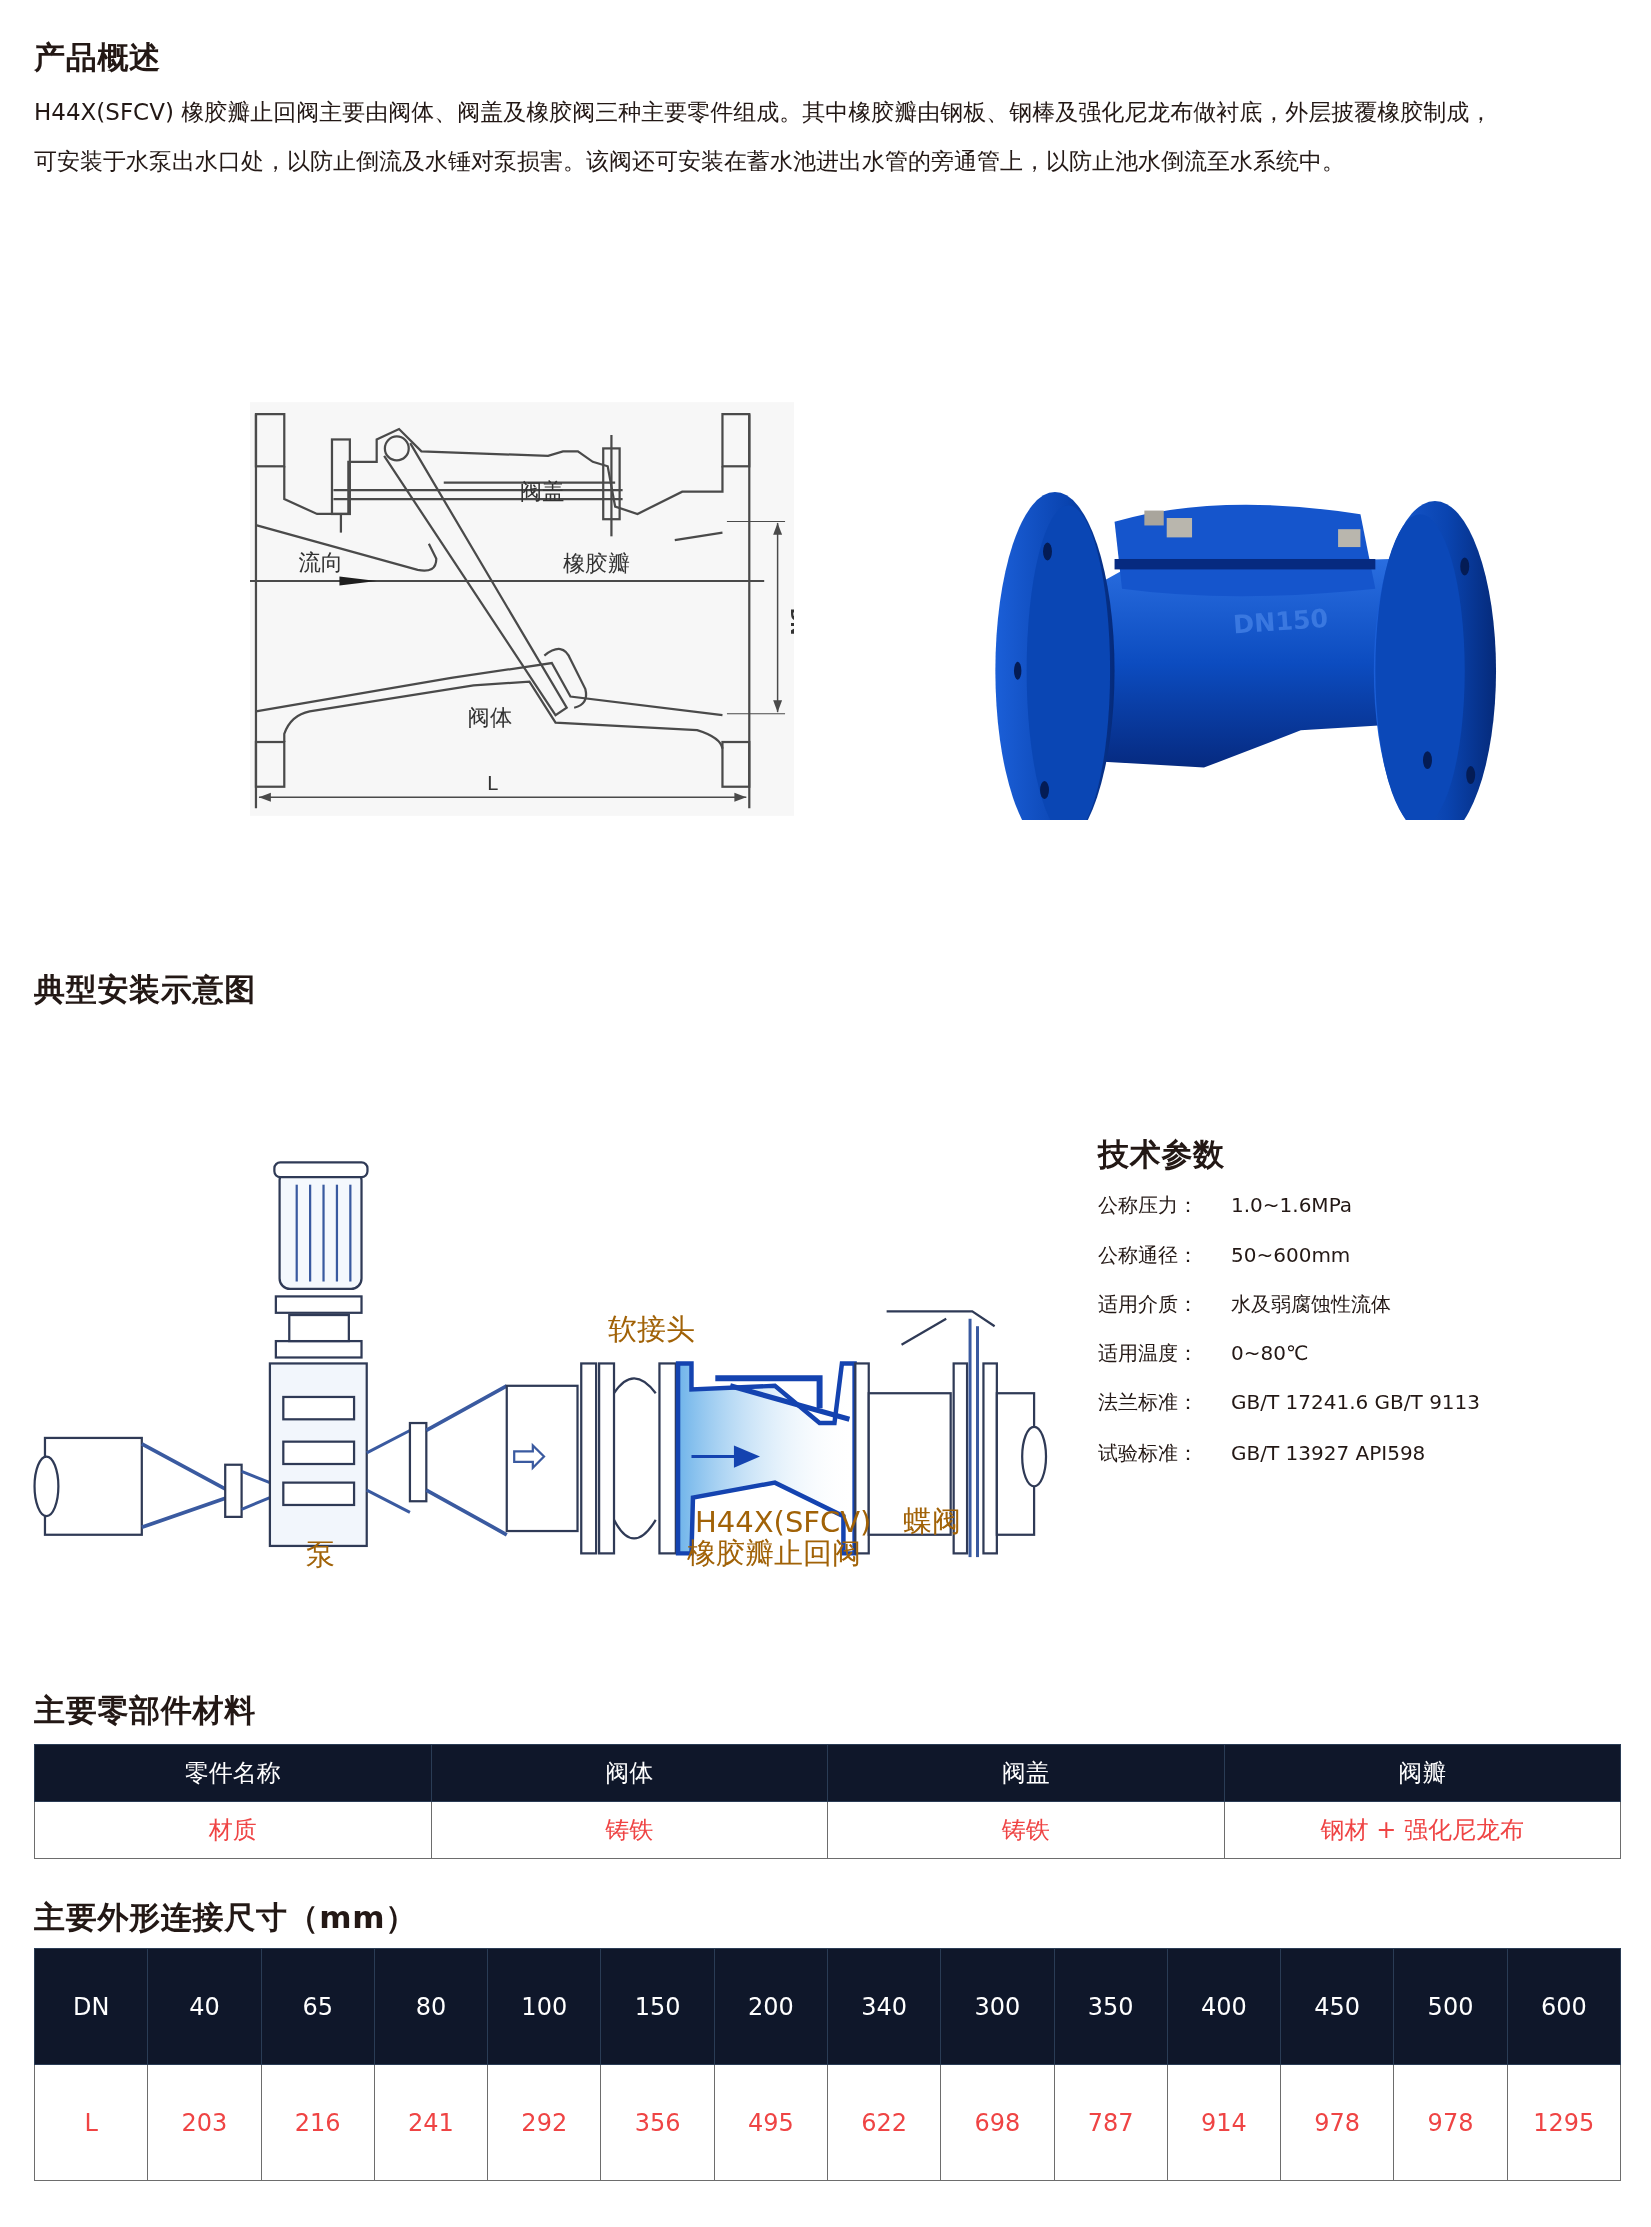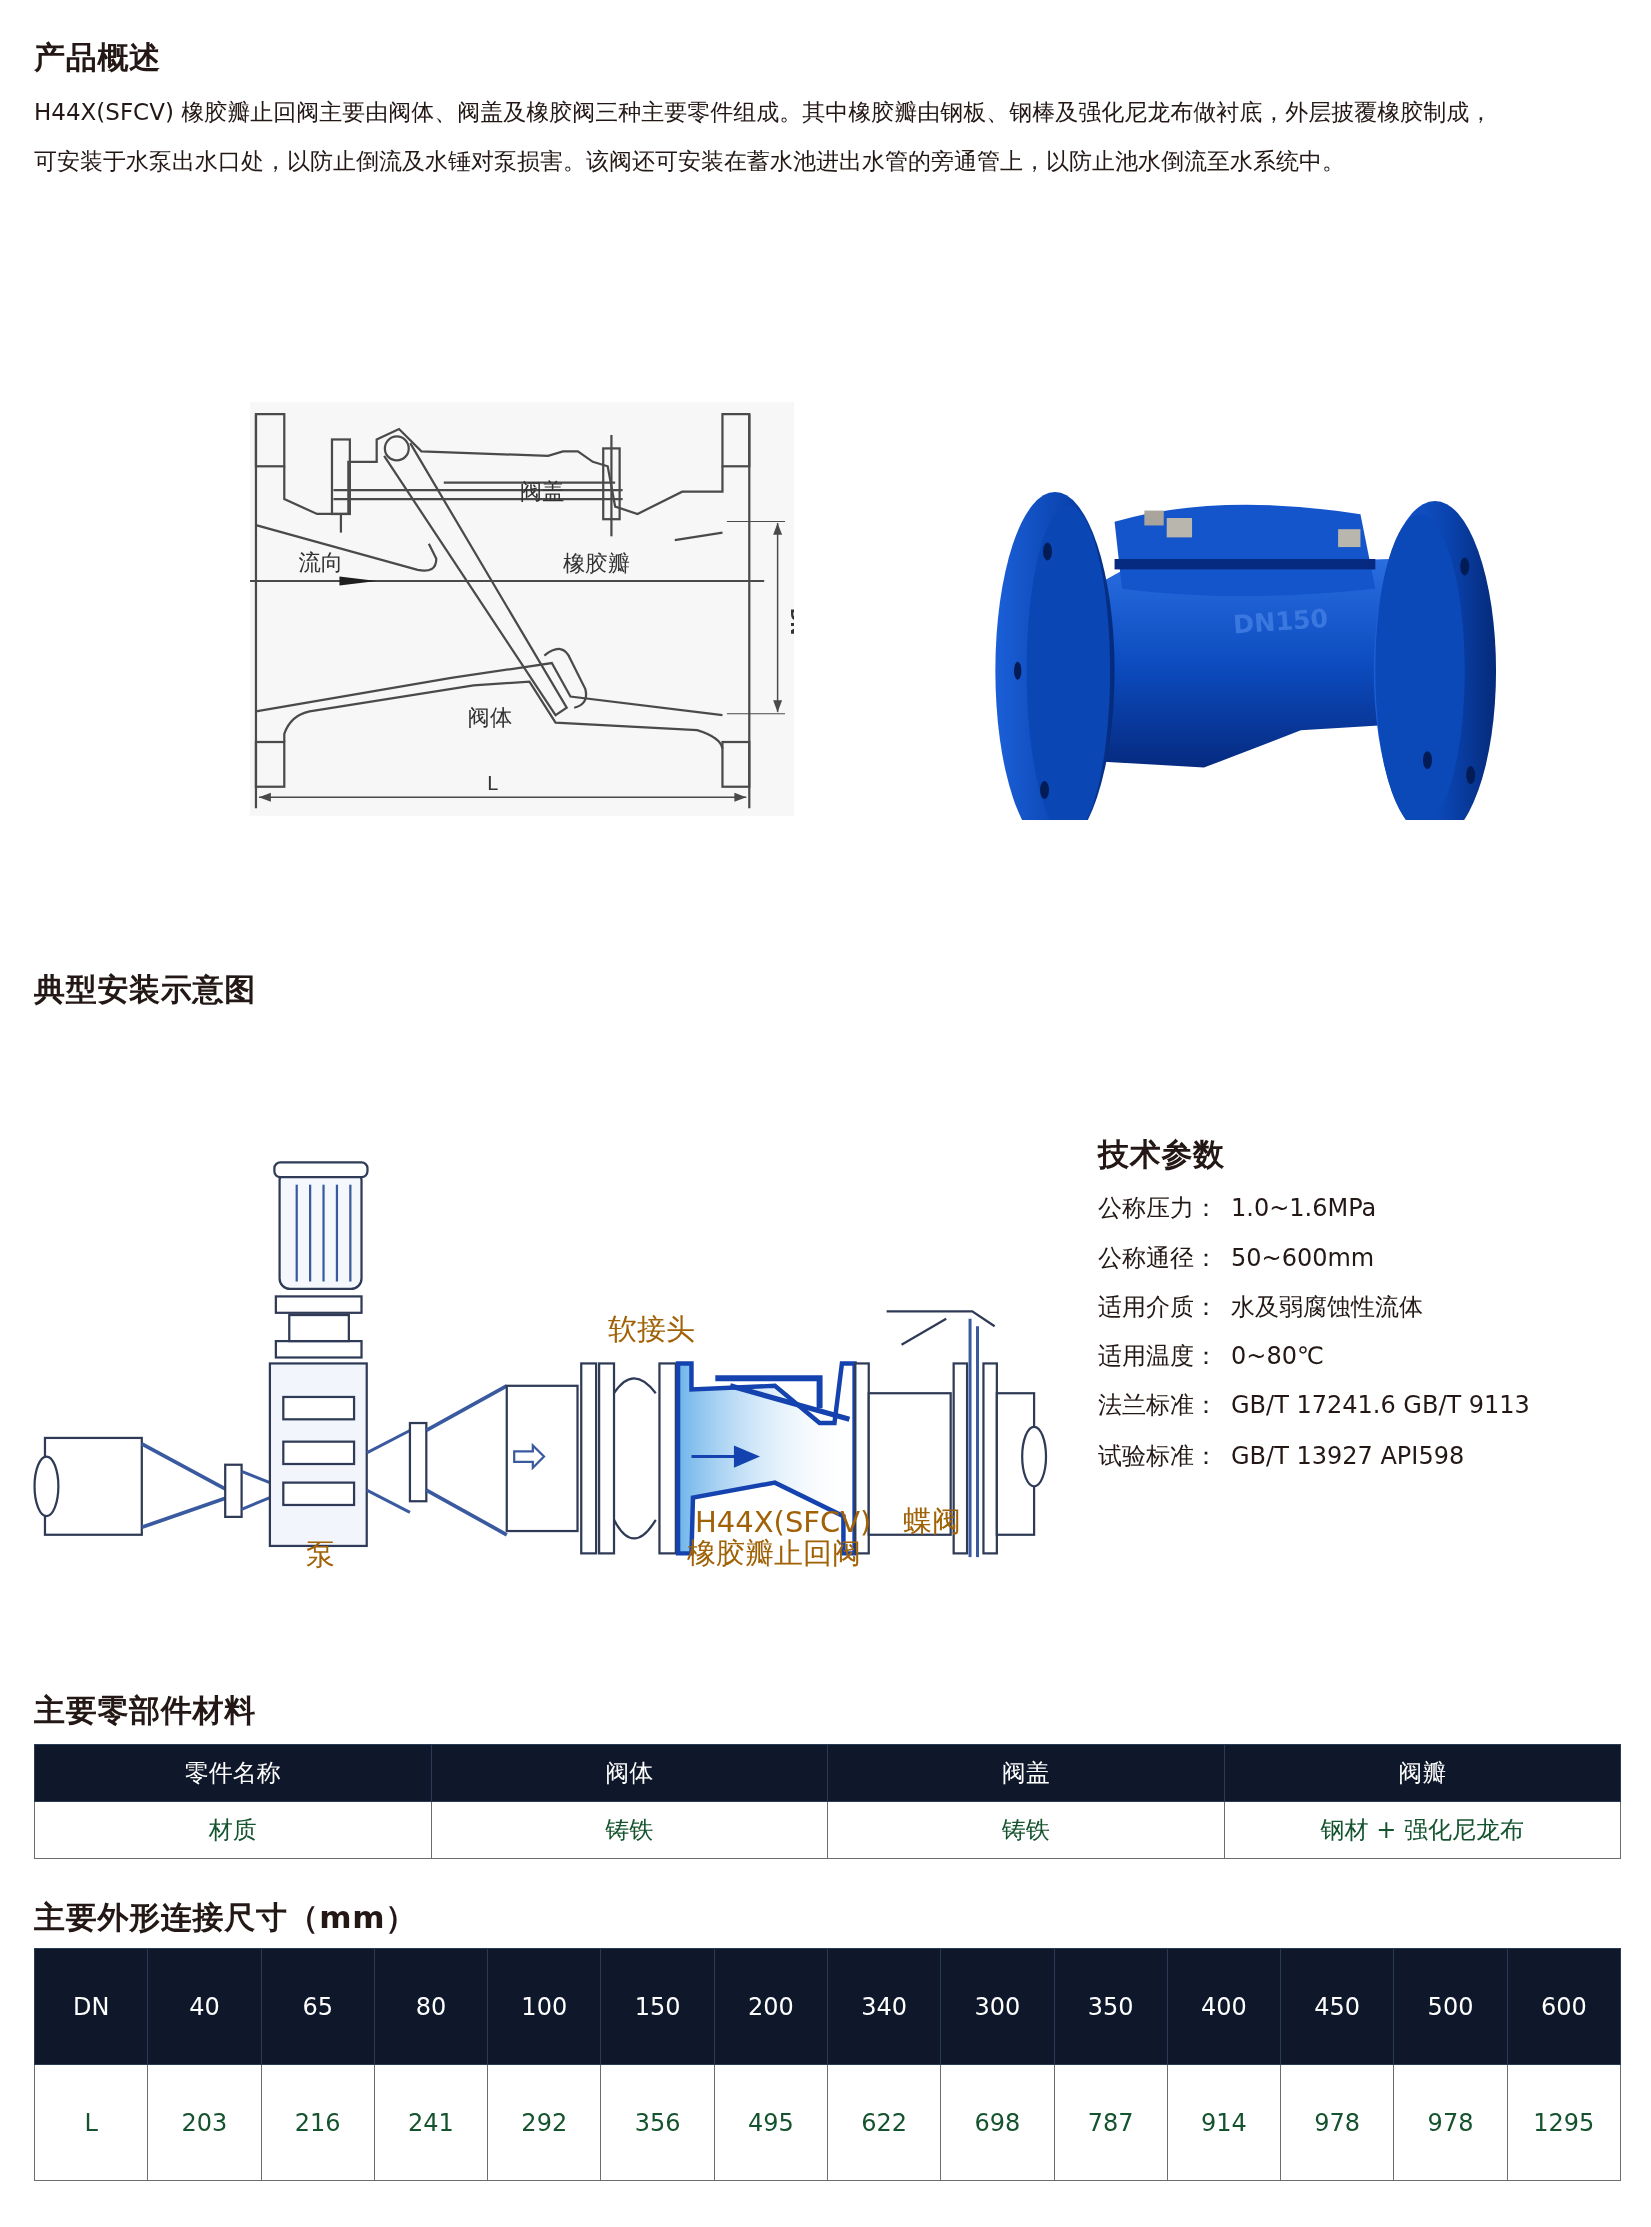--- a/index.html
+++ b/index.html
@@ -4,25 +4,25 @@
 <style>
   html, body { margin:0; padding:0; background:#ffffff; }
   body { width:1651px; height:2227px; position:relative; overflow:hidden;
          font-family:"DejaVu Sans","Liberation Sans",sans-serif; color:#231815; }
   .abs { position:absolute; }
   .h { font-size:31px; font-weight:bold; color:#231815; letter-spacing:0.7px; white-space:nowrap; }
   .para { left:34px; width:1587px; font-size:23px; line-height:49px; color:#231815;
           text-align:justify; text-align-last:left; top:88px; }
   .para span { display:block; white-space:nowrap; }
   .lbl { font-size:29px; color:#a16207; white-space:nowrap; }
-  .tech-row { position:absolute; left:1098px; font-size:24px; color:#231815; white-space:nowrap; }
+  .tech-row { position:absolute; left:1098px; font-size:20px; color:#231815; white-space:nowrap; }
   .tech-row .k { display:inline-block; width:133px; }
   table.grid { position:absolute; border-collapse:collapse; table-layout:fixed; }
   table.grid td { border:1.5px solid #6d6d6d; text-align:center; vertical-align:middle;
-                  font-size:24px; color:#14532d; padding:0; }
+                  font-size:24px; color:#ef4444; padding:0; }
   table.grid tr.hdr td { background:#0f172a; color:#ffffff; border-color:#2a3c55; }
   svg text { font-family:"DejaVu Sans","Liberation Sans",sans-serif; }
 </style>
 </head>
 <body>
 
 <div class="abs h" style="left:34px; top:37px;">产品概述</div>
 <div class="abs para">
   <span>H44X(SFCV) 橡胶瓣止回阀主要由阀体、阀盖及橡胶阀三种主要零件组成。其中橡胶瓣由钢板、钢棒及强化尼龙布做衬底，外层披覆橡胶制成，</span>
   <span>可安装于水泵出水口处，以防止倒流及水锤对泵损害。该阀还可安装在蓄水池进出水管的旁通管上，以防止池水倒流至水系统中。</span>

